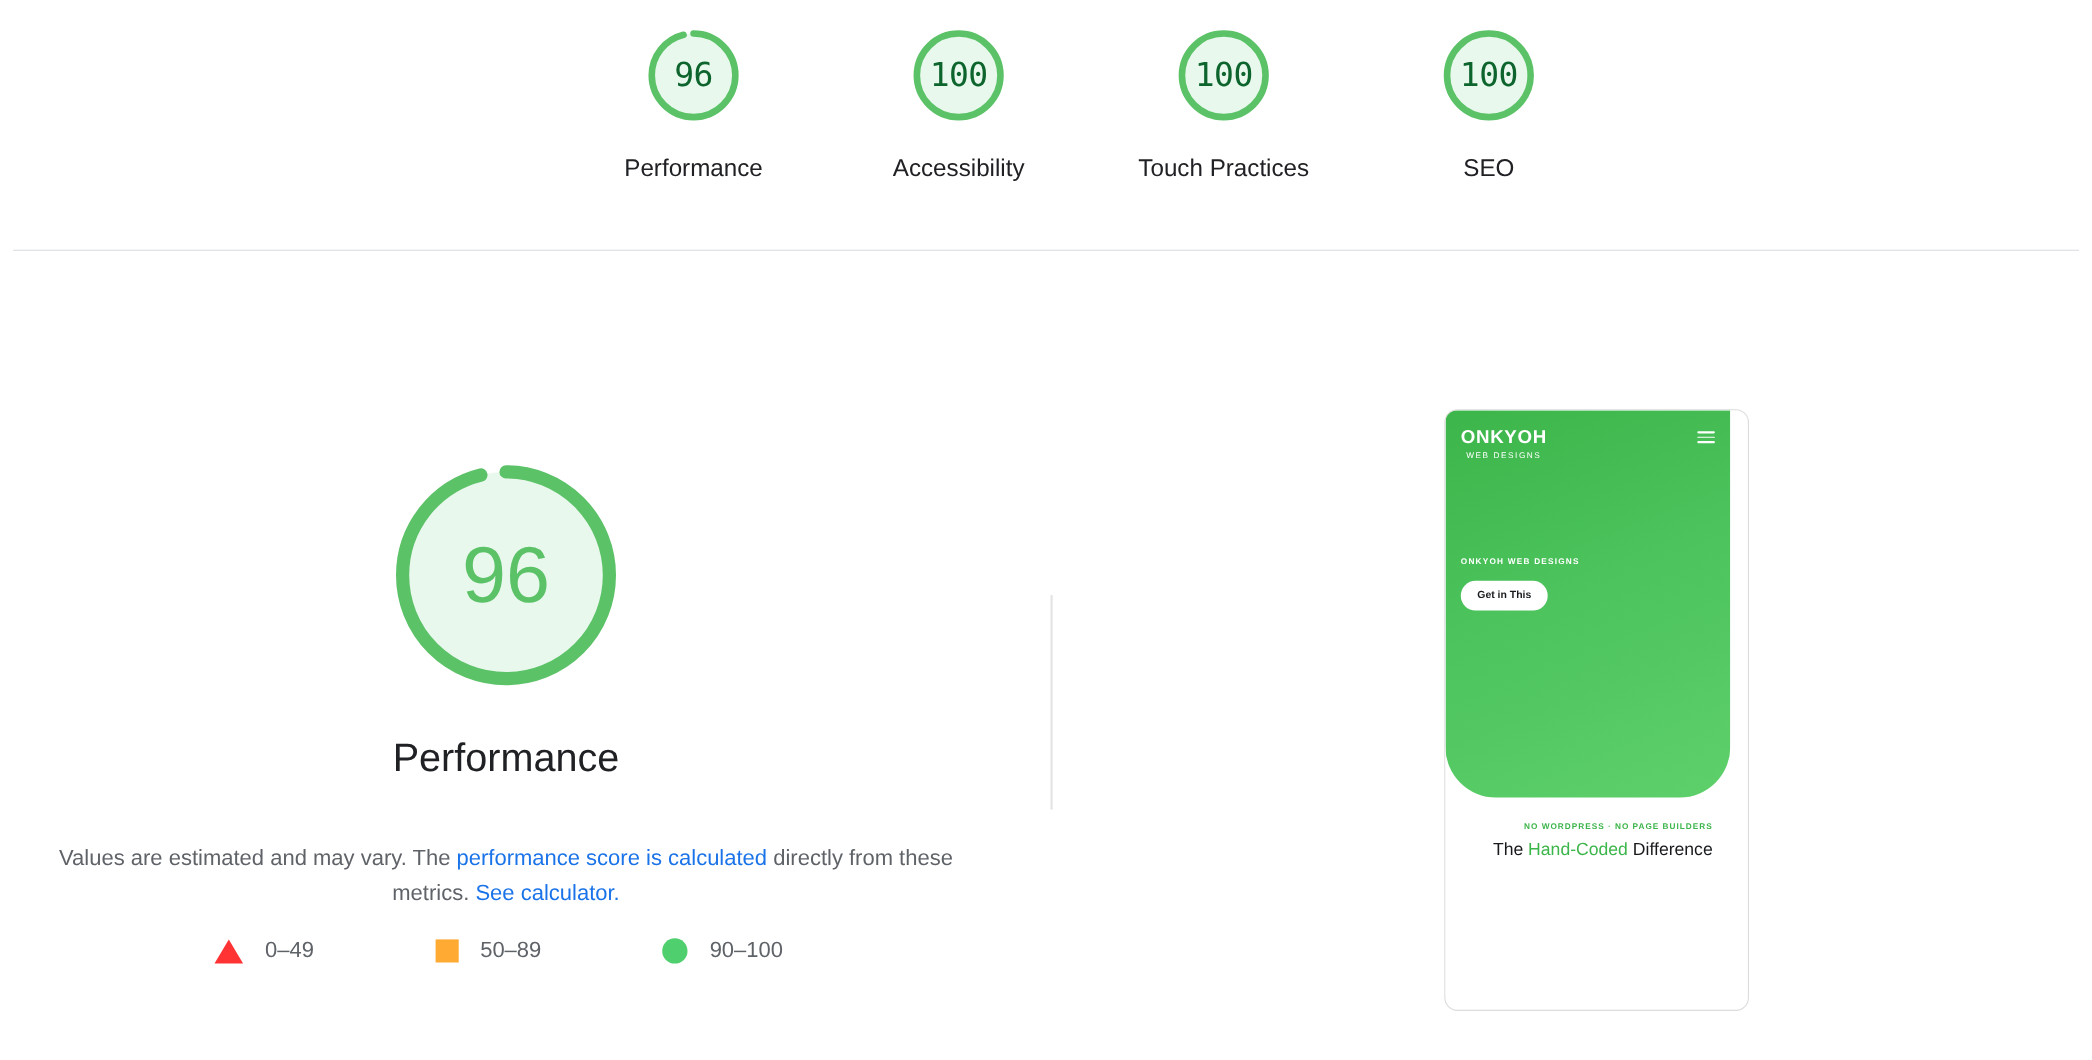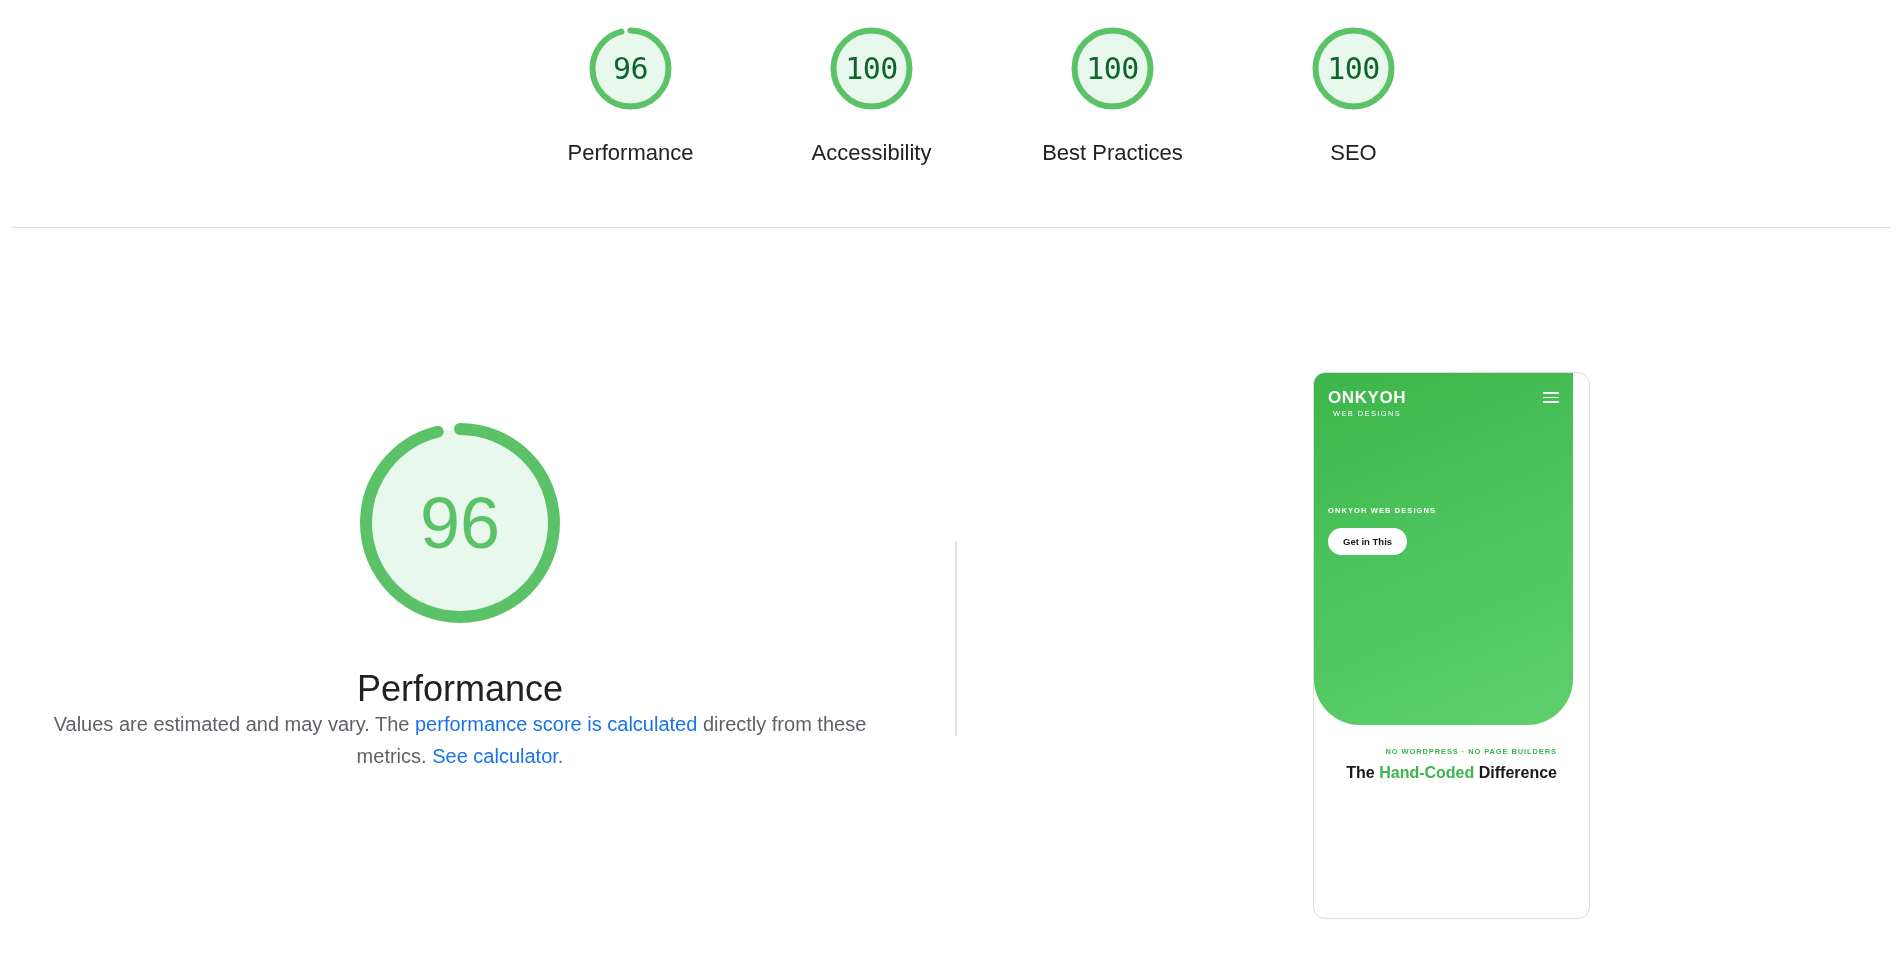--- a/index.html
+++ b/index.html
@@ -115,21 +115,21 @@
     left: 0; top: 440px;
     width: 920px;
     text-align: center;
     font-size: 36px;
     font-weight: 400;
     color: #202124;
     margin: 0;
   }
   .score-desc {
     position: absolute;
-    left: 30px; top: 480px;
+    left: 30px; top: 536px;
     width: 860px;
     text-align: center;
     font-size: 20px;
     line-height: 1.6;
     color: #5f6368;
   }
   .score-desc a {
     color: #1a73e8;
     text-decoration: none;
   }
@@ -266,21 +266,21 @@
   }
   .sec2-eyebrow {
     font-size: 7.5px;
     font-weight: 700;
     letter-spacing: 0.9px;
     color: #3cb54a;
   }
   .sec2-title {
     margin-top: 7px;
     font-size: 16px;
-    font-weight: 700;
+    font-weight: 400;
     line-height: 1.25;
     color: #17191c;
   }
   .sec2-title .hl { color: #3cb54a; }
   .sec2-text {
     margin-top: 11px;
     font-size: 9px;
     line-height: 1.62;
     color: #5f6368;
   }
@@ -314,21 +314,21 @@
     </div>
 
     <div class="summary-item">
       <div class="mini-gauge">
         <svg viewBox="0 0 93 93" aria-hidden="true">
           <circle cx="46.5" cy="46.5" r="38" fill="#e8f8ed"></circle>
           <circle cx="46.5" cy="46.5" r="38" fill="none" stroke="#5cc268" stroke-width="6" stroke-linecap="round" stroke-dasharray="238.8 0" stroke-dashoffset="0"></circle>
         </svg>
         <span class="mini-value" style="color:#0d652d;">100</span>
       </div>
-      <div class="summary-label">Best Practices</div>
+      <div class="summary-label">Touch Practices</div>
     </div>
 
     <div class="summary-item">
       <div class="mini-gauge">
         <svg viewBox="0 0 93 93" aria-hidden="true">
           <circle cx="46.5" cy="46.5" r="38" fill="#e8f8ed"></circle>
           <circle cx="46.5" cy="46.5" r="38" fill="none" stroke="#5cc268" stroke-width="6" stroke-linecap="round" stroke-dasharray="238.8 0" stroke-dashoffset="0"></circle>
         </svg>
         <span class="mini-value" style="color:#0d652d;">100</span>
       </div>
@@ -354,20 +354,34 @@
         <span class="big-value">96</span>
       </div>
     </div>
 
     <h1 class="score-title">Performance</h1>
 
     <div class="score-desc">
       <span>Values are estimated and may vary. The </span><a href="#">performance score is calculated</a><span> directly from these metrics. </span><a href="#">See calculator.</a>
     </div>
 
+    <div class="legend">
+      <div class="legend-item">
+        <span class="swatch-triangle"></span>
+        <span class="legend-label">0–49</span>
+      </div>
+      <div class="legend-item">
+        <span class="swatch-square"></span>
+        <span class="legend-label">50–89</span>
+      </div>
+      <div class="legend-item">
+        <span class="swatch-circle"></span>
+        <span class="legend-label">90–100</span>
+      </div>
+    </div>
 
   </div>
 
   <div class="phone-frame">
     <div class="phone-inner">
 
       <div class="hero">
         <div class="hero-topbar">
           <div>
             <div class="brand-main">ONKYOH</div>

